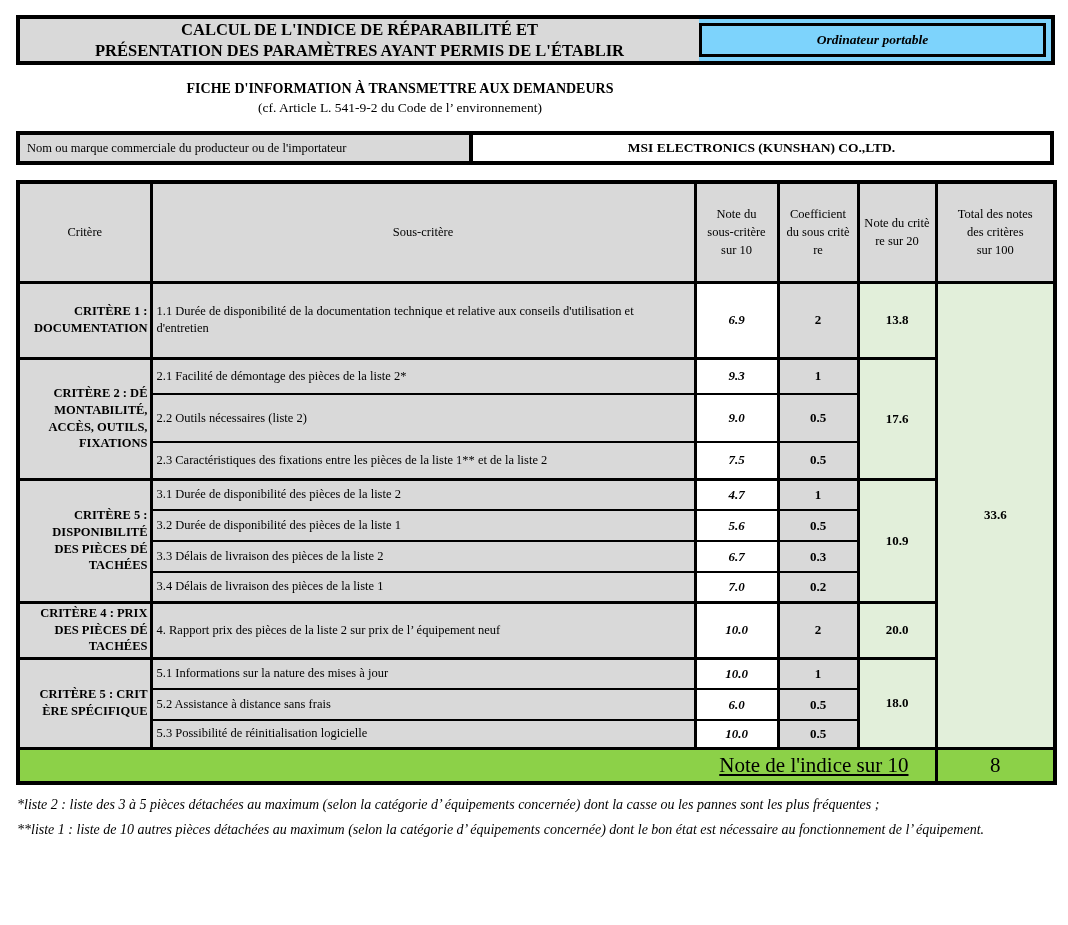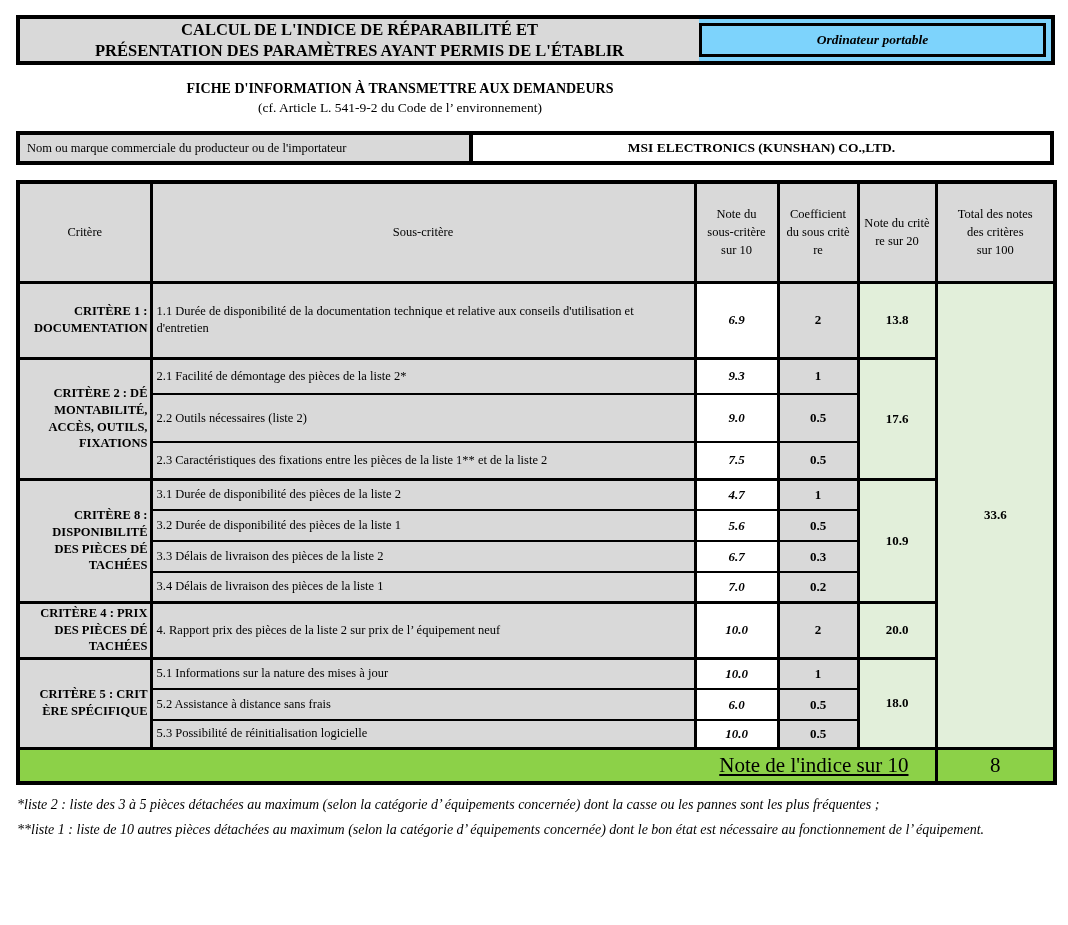--- a/index.html
+++ b/index.html
@@ -201,21 +201,21 @@
         <td class="note">9.0</td>
         <td class="coeff">0.5</td>
       </tr>
       <tr style="height:37px">
         <td class="sub">2.3 Caractéristiques des fixations entre les pièces de la liste 1** et de la liste 2</td>
         <td class="note">7.5</td>
         <td class="coeff">0.5</td>
       </tr>
 
       <tr class="group" style="height:31px">
-        <td class="crit" rowspan="4">CRITÈRE 8 :
+        <td class="crit" rowspan="4">CRITÈRE 5 :
 DISPONIBILITÉ
 DES PIÈCES DÉ
 TACHÉES</td>
         <td class="sub">3.1 Durée de disponibilité des pièces de la liste 2</td>
         <td class="note">4.7</td>
         <td class="coeff">1</td>
         <td class="green" rowspan="4">10.9</td>
       </tr>
       <tr style="height:31px">
         <td class="sub">3.2 Durée de disponibilité des pièces de la liste 1</td>

